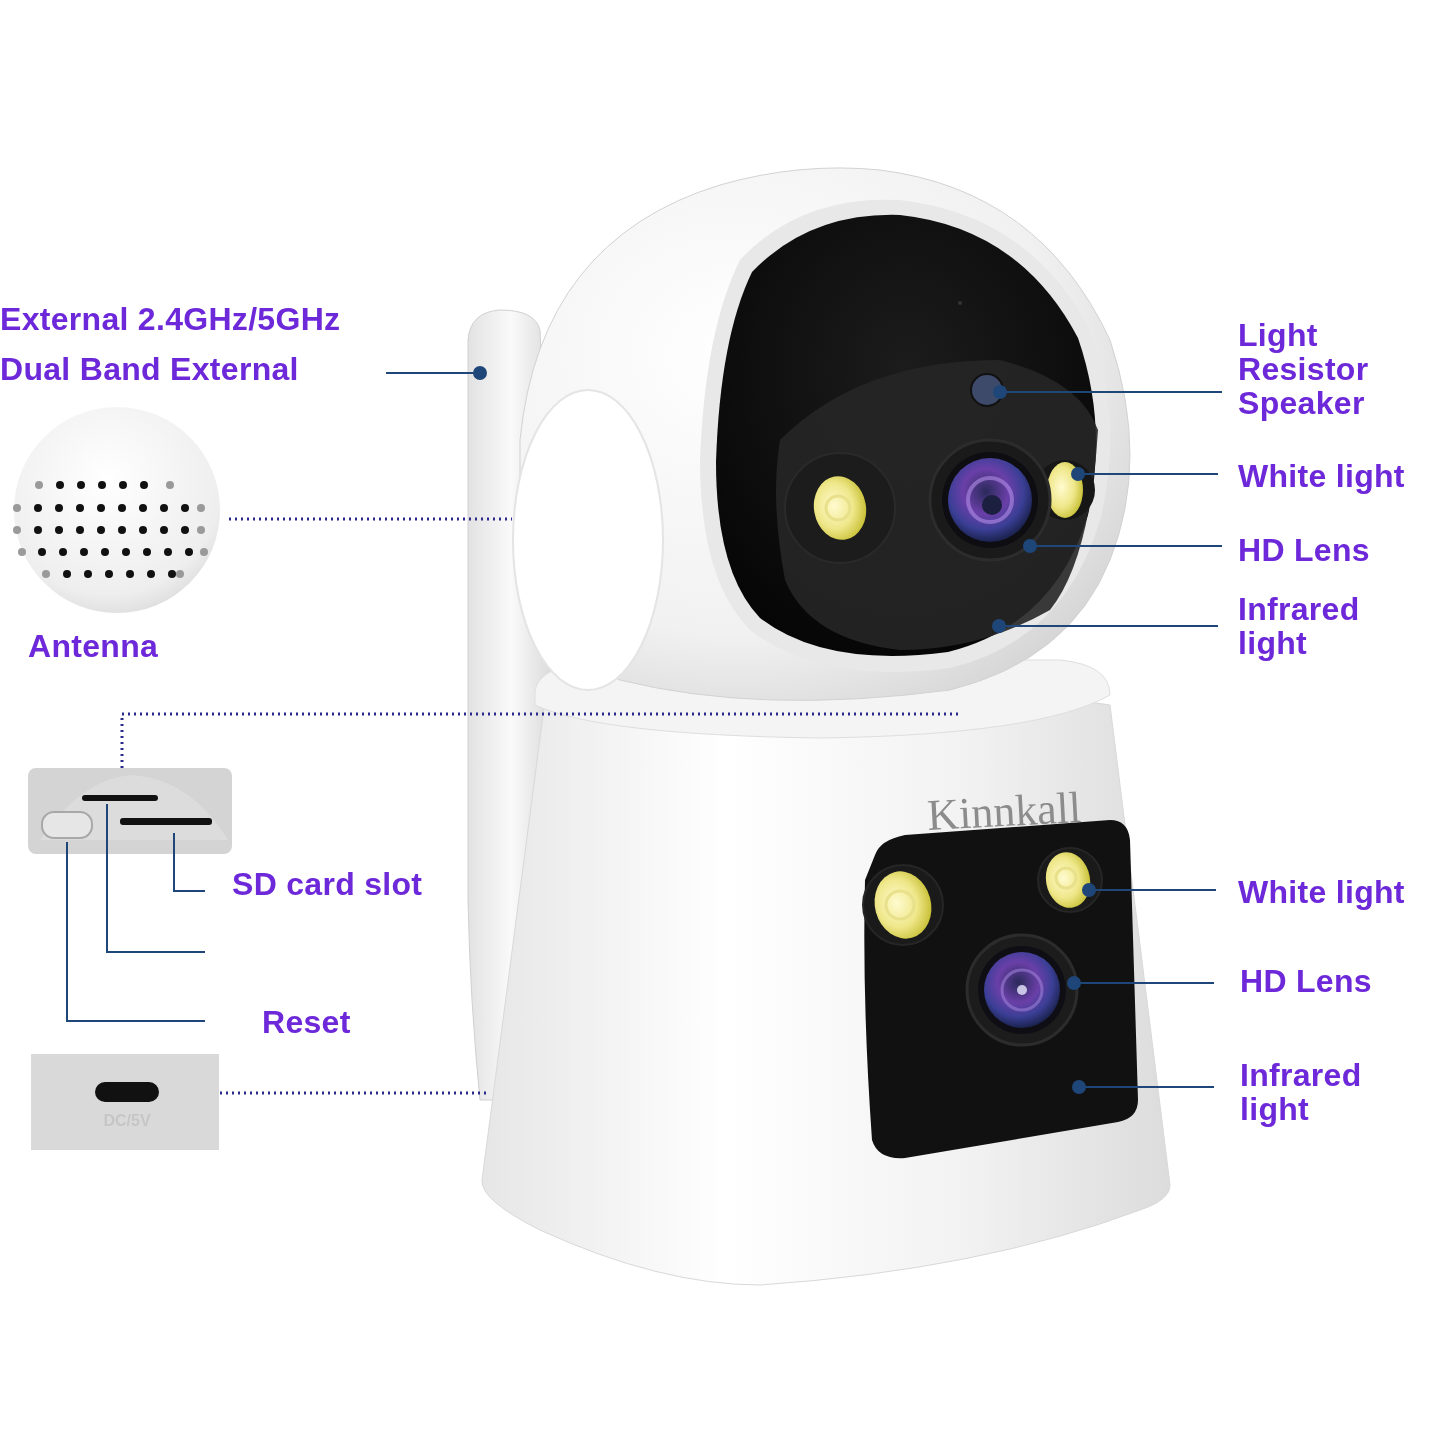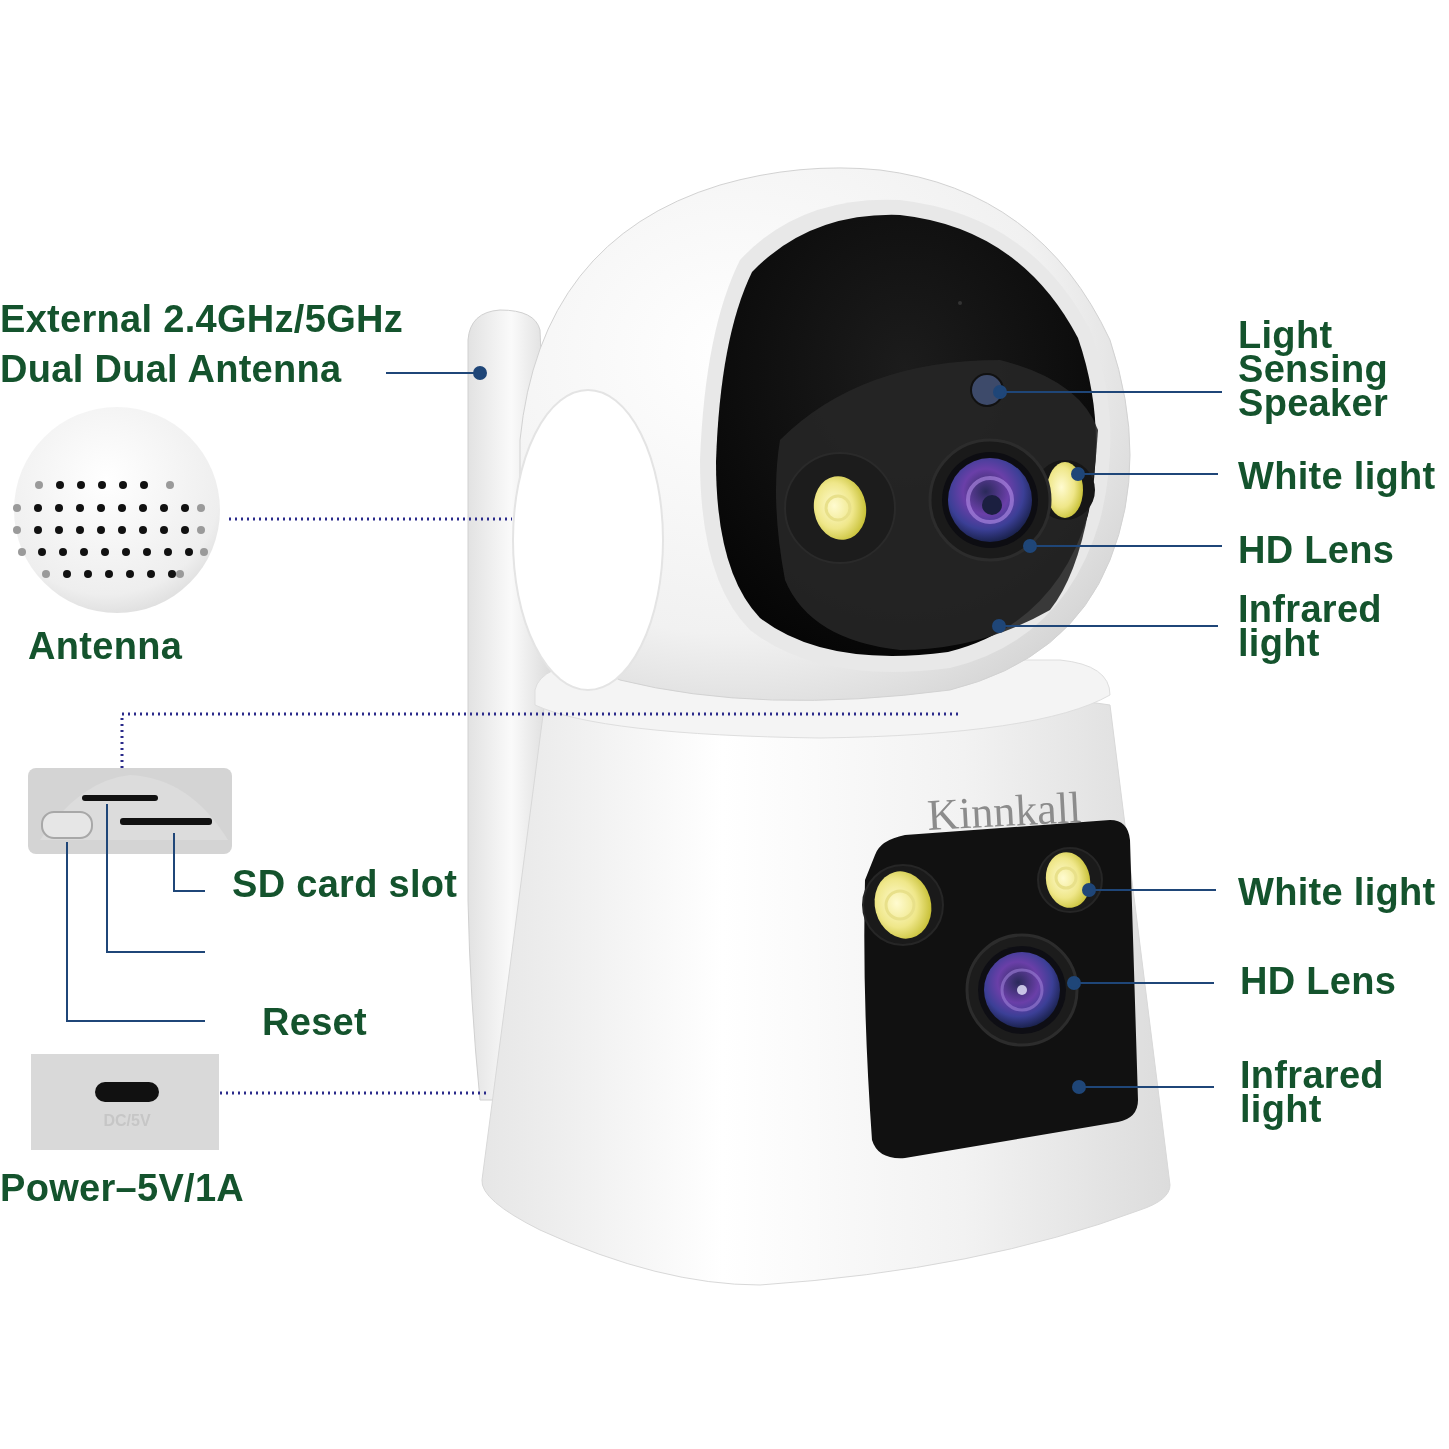--- a/index.html
+++ b/index.html
@@ -1,19 +1,19 @@
 <!DOCTYPE html>
 <html><head>
 <meta charset="utf-8">
 <style>
   html, body { margin: 0; padding: 0; background: #ffffff; }
   body { width: 1449px; height: 1449px; position: relative; overflow: hidden; font-family: "Liberation Sans", "DejaVu Sans", sans-serif; }
   .stage { position: absolute; left: 0; top: 0; width: 1449px; height: 1449px; }
   svg.art { position: absolute; left: 0; top: 0; width: 1449px; height: 1449px; }
-  .label { position: absolute; color: #14532d; font-weight: bold; font-size: 38px; line-height: 36px; letter-spacing: 0.3px; white-space: nowrap; }
+  .label { position: absolute; color: #6d28d9; font-weight: bold; font-size: 32px; line-height: 36px; letter-spacing: 0.3px; white-space: nowrap; }
   .label .line { display: block; }
   .ml { line-height: 34px; }
 </style>
 </head>
 <body>
 
 <div class="stage">
 
   <svg class="art" viewBox="0 0 1449 1449" xmlns="http://www.w3.org/2000/svg">
     <defs>
@@ -199,35 +199,34 @@
       <line x1="229" y1="519" x2="512" y2="519"></line>
       <polyline points="122,768 122,714 962,714"></polyline>
       <line x1="220" y1="1093" x2="490" y2="1093"></line>
     </g>
 
     <text x="928" y="830" font-family="Liberation Serif, serif" font-size="44" fill="#8c8c8c" transform="rotate(-3 928 830)">Kinnkall</text>
   </svg>
 
   <div class="label" style="left:0px; top:301px;">
     <span class="line">External 2.4GHz/5GHz</span>
-    <span class="line" style="margin-top:14px;">Dual Dual Antenna</span>
+    <span class="line" style="margin-top:14px;">Dual Band External</span>
   </div>
 
   <div class="label" style="left:28px; top:628px;">Antenna</div>
 
   <div class="label" style="left:232px; top:866px;">SD card slot</div>
 
 
   <div class="label" style="left:226px; top:1004px;margin-left:36px;">Reset</div>
 
-  <div class="label" style="left:0px; top:1170px;">Power–5V/1A</div>
 
   <div class="label ml" style="left:1238px; top:318px;">
     <span class="line">Light</span>
-    <span class="line">Sensing</span>
+    <span class="line">Resistor</span>
     <span class="line">Speaker</span>
   </div>
 
   <div class="label" style="left:1238px; top:458px;">White light</div>
 
   <div class="label" style="left:1238px; top:532px;">HD Lens</div>
 
   <div class="label ml" style="left:1238px; top:592px;">
     <span class="line">Infrared</span>
     <span class="line">light</span>

